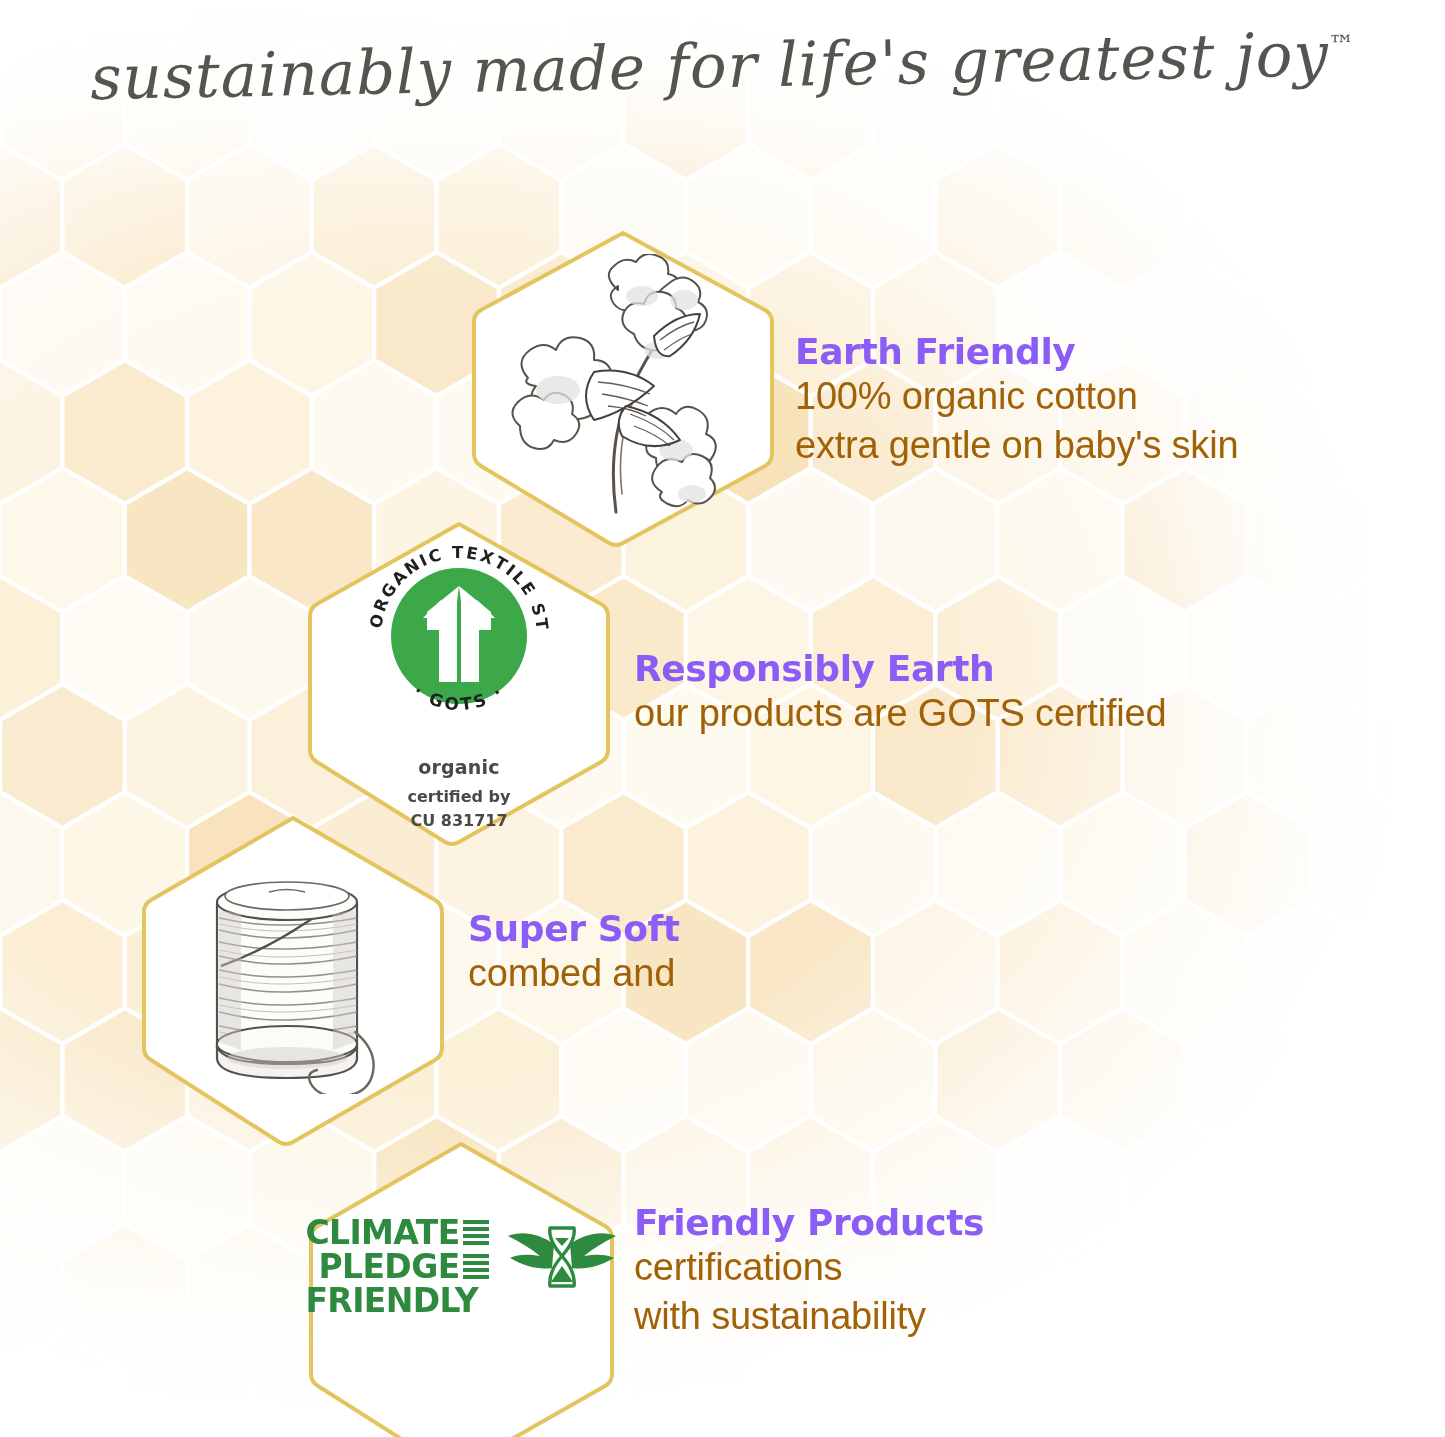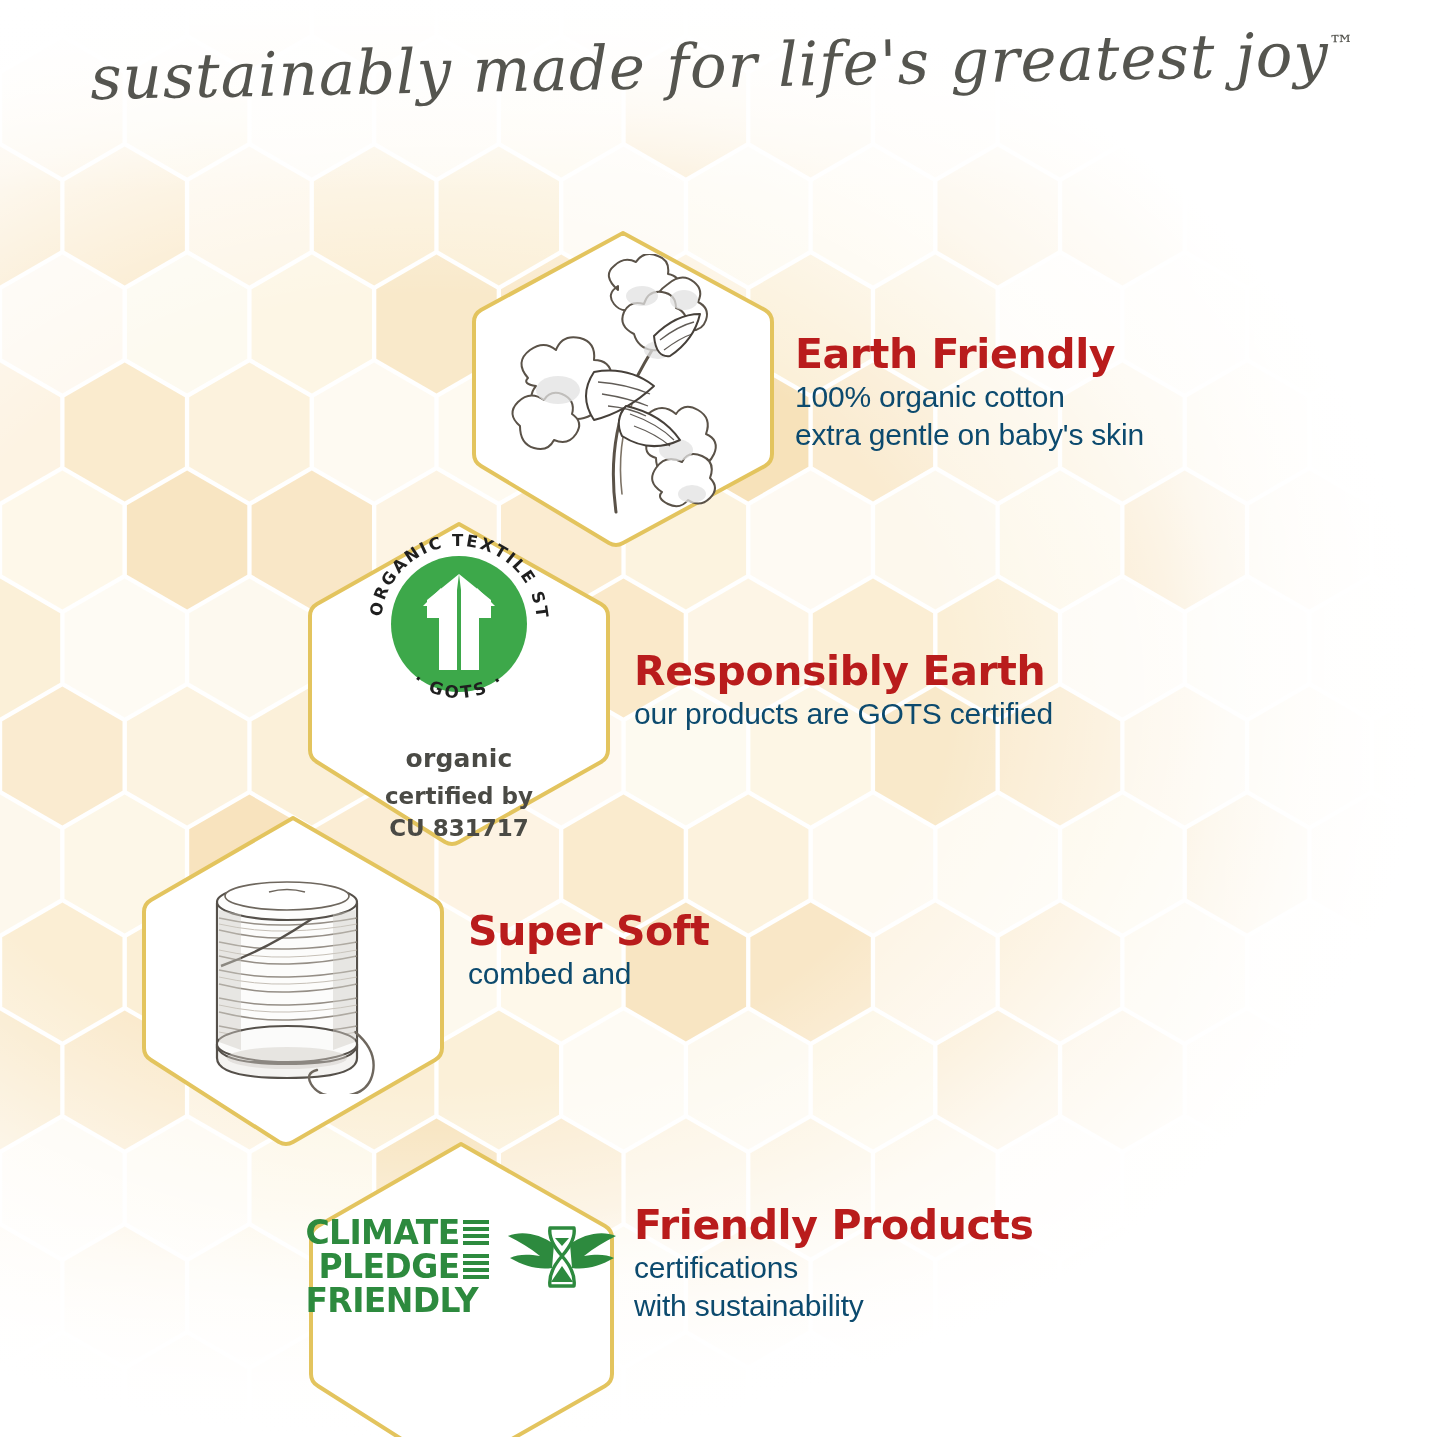--- a/index.html
+++ b/index.html
@@ -52,46 +52,46 @@
   }
   .hex .hex-bg{position:absolute;inset:0;}
   .hex .hex-inner{position:relative;z-index:2;width:100%;height:100%;
      display:flex;align-items:center;justify-content:center;}
 
   
   .feature-text{position:absolute;}
   .feature-title{
     font-family:"DejaVu Sans", sans-serif;
     font-weight:bold;
-    font-size:41px;
-    color:#b91c1c;
+    font-size:36px;
+    color:#8b5cf6;
     letter-spacing:-0.4px;
     line-height:1.14;
     white-space:nowrap;
   }
   .feature-sub{
     font-family:"Liberation Sans", sans-serif;
     font-weight:400;
-    font-size:30px;
-    color:#0c4a6e;
+    font-size:38px;
+    color:#a16207;
     line-height:1.28;
     letter-spacing:-0.2px;
     white-space:nowrap;
   }
 
   
   .gots-wrap{display:flex;flex-direction:column;align-items:center;}
   .gots-cap{
     font-family:"DejaVu Sans", sans-serif;
     font-weight:bold;
     color:#4a4a45;
     text-align:center;
   }
-  .gots-organic{font-size:25px;margin-top:14px;letter-spacing:0.2px;}
-  .gots-cert{font-size:23px;line-height:1.22;margin-top:9px;}
+  .gots-organic{font-size:19px;margin-top:14px;letter-spacing:0.2px;}
+  .gots-cert{font-size:16px;line-height:1.22;margin-top:9px;}
 
   
   .cpf-wrap{display:flex;align-items:flex-start;gap:17px;}
   .cpf-text{
     font-family:"DejaVu Sans", sans-serif;
     font-weight:bold;
     font-size:33px;
     line-height:1.03;
     color:#2d8a3e;
     text-align:right;

